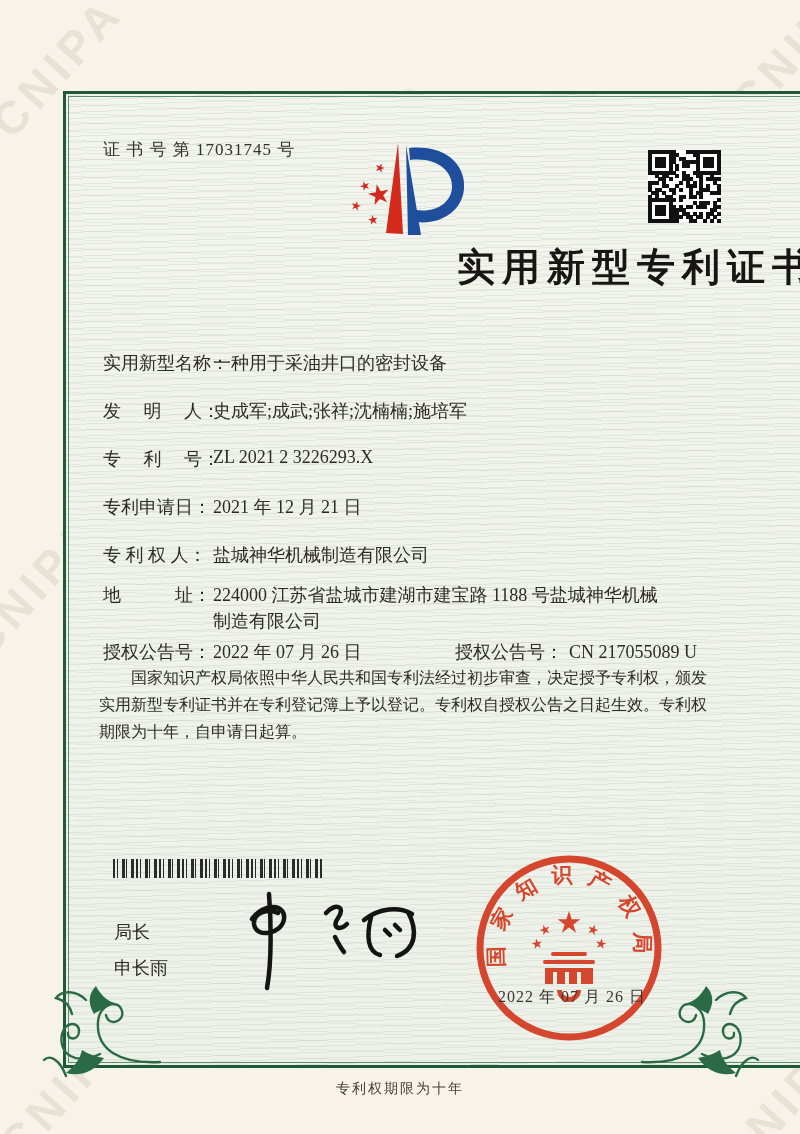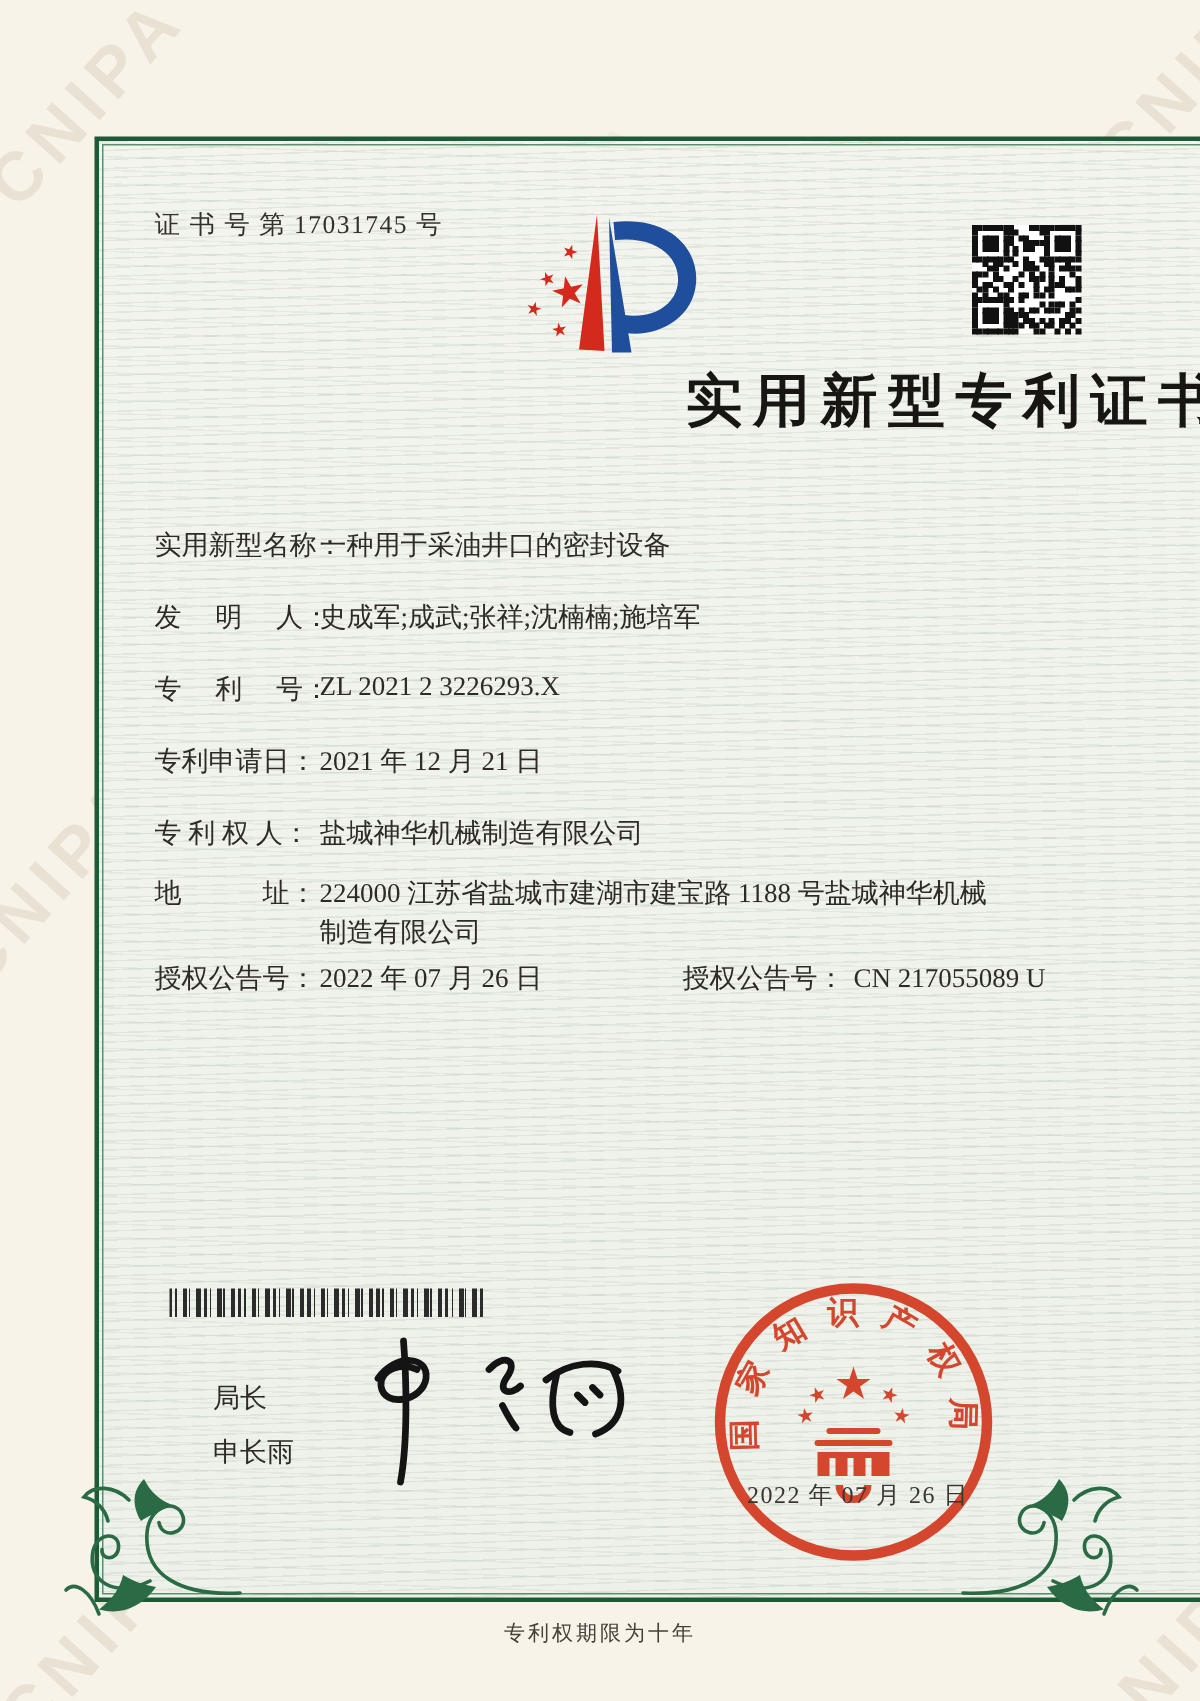--- a/index.html
+++ b/index.html
@@ -30,21 +30,21 @@
   .body-text{position:absolute;left:33px;top:570px;width:608px;font-size:16px;
        line-height:1.7;text-align:justify;color:#2e2b26;}
   .body-text p{margin:0;text-indent:2em;}
   .barcode{position:absolute;left:47px;top:765px;width:210px;height:19px;
        background:repeating-linear-gradient(90deg,
          #2b2b2b 0 2px, transparent 2px 4px,
          #2b2b2b 4px 5px, transparent 5px 9px,
          #2b2b2b 9px 12px, transparent 12px 13px,
          #2b2b2b 13px 14px, transparent 14px 18px,
          #2b2b2b 18px 21px, transparent 21px 23px);}
-  .signer{position:absolute;left:48px;top:820px;font-size:18px;line-height:2.0;color:#2e2b26;margin-left:28px;}
+  .signer{position:absolute;left:48px;top:820px;font-size:18px;line-height:2.0;color:#2e2b26;}
   .signer div{white-space:nowrap;}
   .signature{position:absolute;left:160px;top:795px;}
   .seal{position:absolute;left:405px;top:756px;}
   .seal-date{position:absolute;left:432px;top:893px;font-size:16px;letter-spacing:1px;
        color:#3a3733;white-space:nowrap;z-index:5;}
   .page-num{position:absolute;left:0;top:946px;width:100%;text-align:center;font-size:14px;color:#33302a;}
   .footer-note{position:absolute;left:0;top:1080px;width:100%;text-align:center;
        font-size:14px;letter-spacing:2px;color:#45413a;}
   .flourish{position:absolute;z-index:4;}
   .fl-left{left:42px;top:984px;}
@@ -360,20 +360,21 @@
 
     <div class="row" style="top:546px;">
       <span class="lbl">授权公告号：</span>
       <span class="val">2022 年 07 月 26 日</span>
       <span class="pair2">
         <span>授权公告号：</span><span class="val2">CN 217055089 U</span>
       </span>
     </div>
 
     <div class="body-text">
+      <p>国家知识产权局依照中华人民共和国专利法经过初步审查，决定授予专利权，颁发实用新型专利证书并在专利登记簿上予以登记。专利权自授权公告之日起生效。专利权期限为十年，自申请日起算。</p>
     </div>
 
     <div class="barcode"></div>
 
     <div class="signer">
       <div>局长</div>
       <div>申长雨</div>
     </div>
 
     <svg class="signature" width="210" height="105" viewBox="0 0 210 105">

